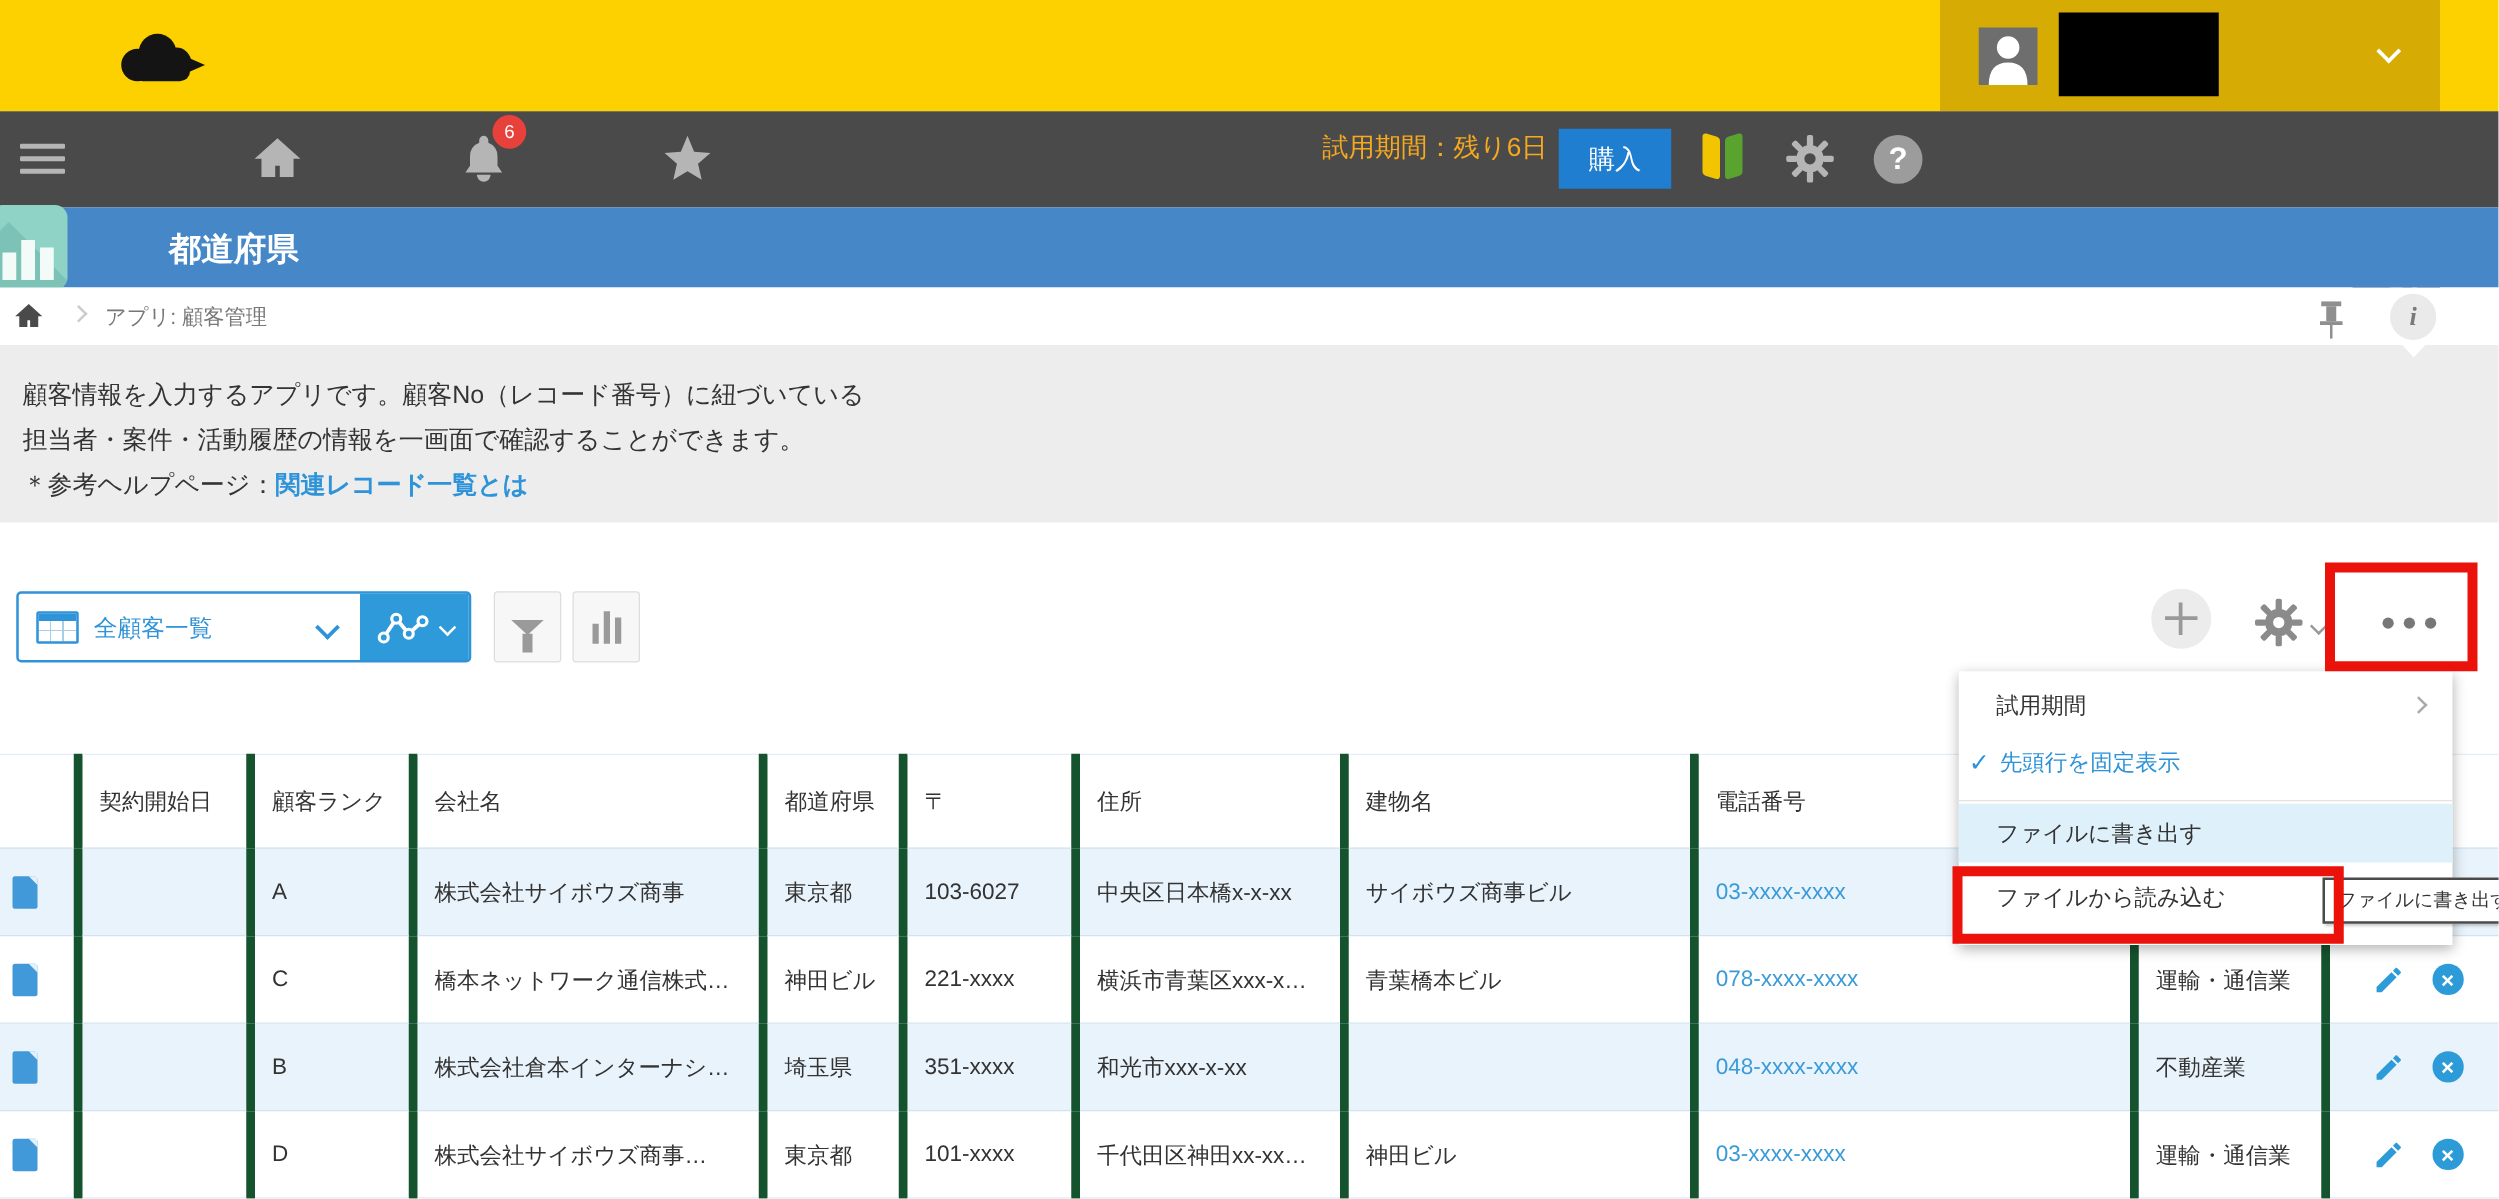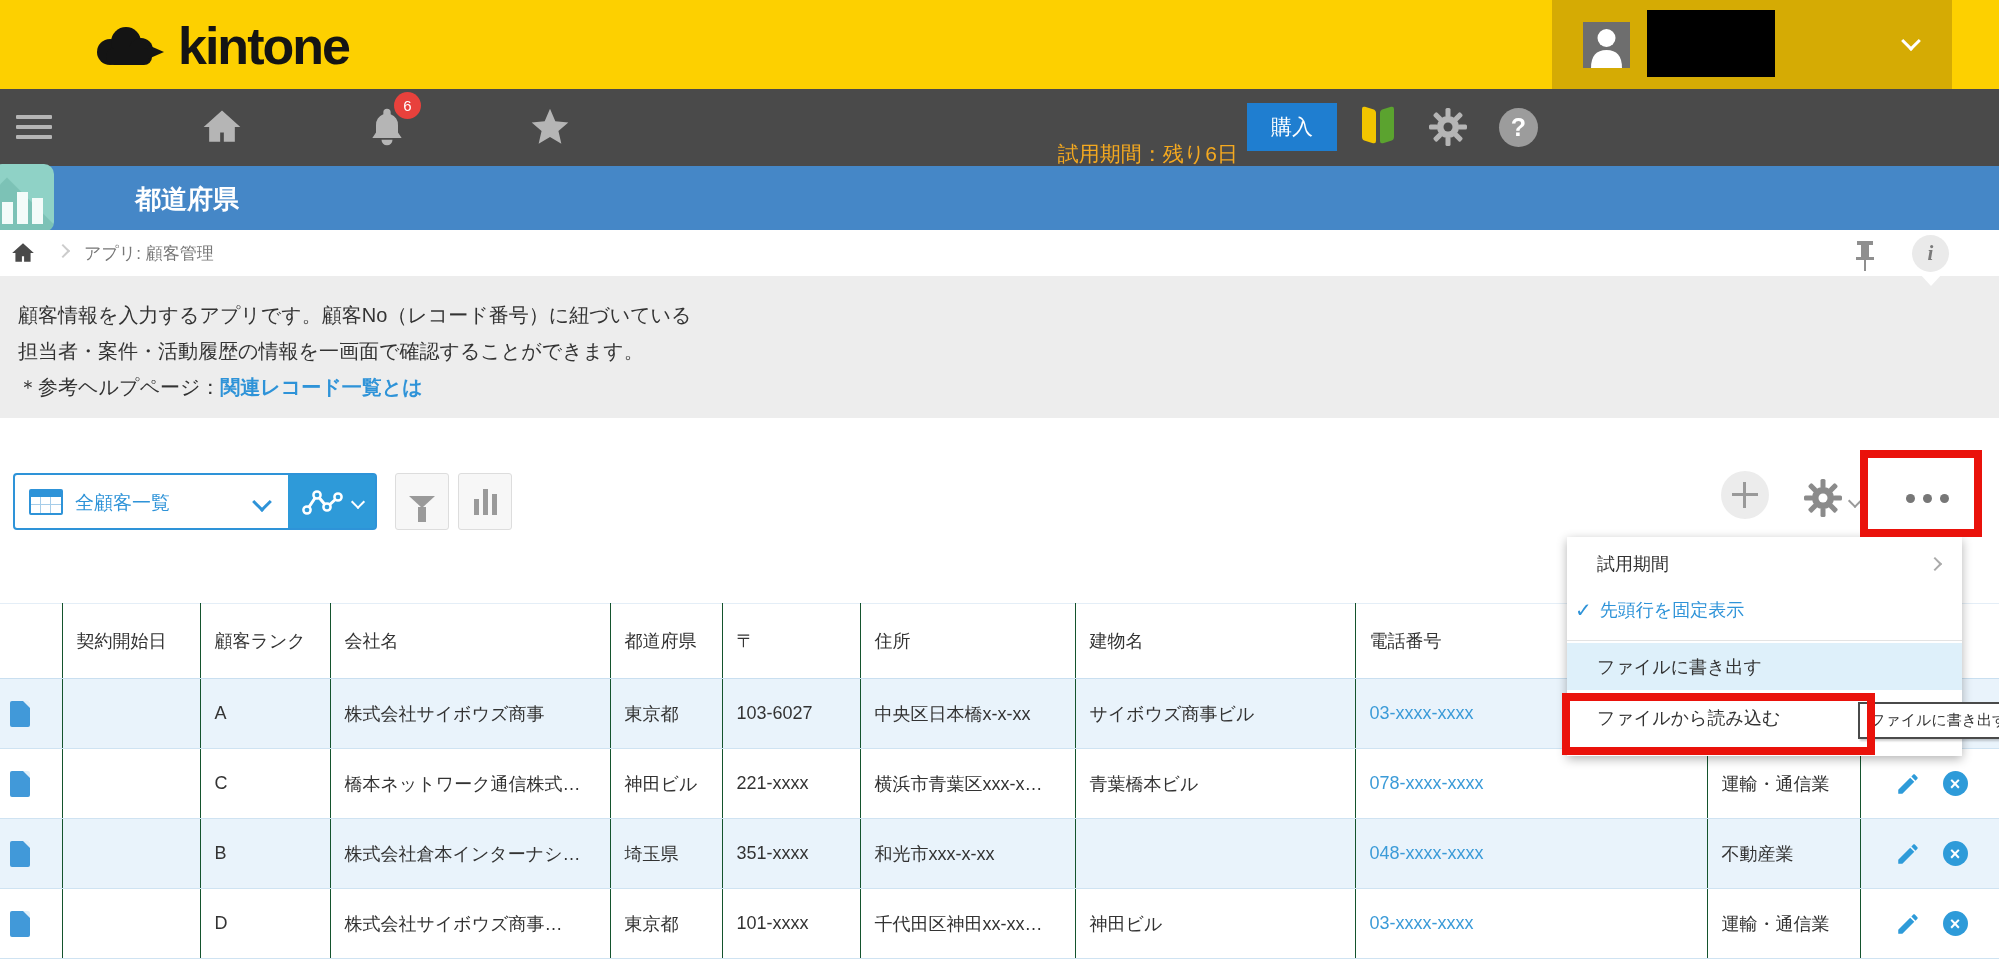--- a/index.html
+++ b/index.html
@@ -21,21 +21,21 @@
   .user-chev{left:352px;top:34px;color:#fff;position:absolute;}
 
   
   .navbar{left:0;top:89px;width:1999px;height:77px;background:#4a4a4a;}
   .nav-ico{position:absolute;top:16px;width:44px;height:44px;color:#b5b5b5;}
   .burger{left:16px;top:26px;width:36px;position:absolute;}
   .burger div{height:4px;background:#b5b5b5;margin-bottom:6px;border-radius:1px;}
   .badge{left:394px;top:3px;width:27px;height:27px;border-radius:50%;background:#e8413c;color:#fff;
          font-size:15px;display:flex;align-items:center;justify-content:center;position:absolute;z-index:2;}
   .trial{left:948px;top:0;width:290px;height:57px;display:flex;align-items:center;justify-content:flex-end;
-         color:#f5a91f;font-size:21px;position:absolute;margin-top:36px;}
+         color:#f5a91f;font-size:21px;position:absolute;}
   .buy{left:1247px;top:14px;width:90px;height:48px;background:#1f7ed0;color:#fff;font-size:21px;
        border:none;position:absolute;cursor:pointer;font-family:inherit;}
   .beginner{left:1360px;top:16px;width:36px;height:44px;position:absolute;}
   .beginner .l{position:absolute;left:2px;top:3px;width:14px;height:34px;background:#f2c500;transform:skewY(16deg);border-radius:3px;}
   .beginner .r{position:absolute;right:2px;top:3px;width:14px;height:34px;background:#5ba32f;transform:skewY(-16deg);border-radius:3px;}
   .q-ico{left:1499px;top:19px;width:39px;height:39px;border-radius:50%;background:#9c9c9c;color:#fff;
          font-size:25px;font-weight:bold;display:flex;align-items:center;justify-content:center;position:absolute;}
   .searchbox{left:1552px;top:89px;width:330px;height:77px;background:#fff;position:absolute;}
   .searchbox input{width:100%;height:100%;border:none;outline:none;font-size:20px;color:#666;
                    padding:0 16px;box-sizing:border-box;font-family:inherit;background:transparent;}
@@ -95,21 +95,21 @@
   .plusbtn::before{content:"";position:absolute;left:11px;top:22px;width:26px;height:3px;background:#999;}
   .plusbtn::after{content:"";position:absolute;left:22px;top:11px;width:3px;height:26px;background:#999;}
   .gearbtn{left:1803px;top:478px;}
   .gear-chev{left:1850px;top:496px;color:#9a9a9a;position:absolute;}
   .dots{left:1906px;top:494px;display:flex;gap:8px;position:absolute;}
   .dots span{width:9px;height:9px;border-radius:50%;background:#777;}
 
   
   table.grid{position:absolute;left:0;top:603px;width:1999px;border-collapse:collapse;table-layout:fixed;}
   .grid th,.grid td{box-sizing:border-box;padding:0 0 0 14px;font-size:18px;color:#333;text-align:left;
-        border-right:1px solid #14532d;white-space:nowrap;overflow:hidden;font-weight:normal;}
+        border-right:7px solid #14532d;white-space:nowrap;overflow:hidden;font-weight:normal;}
   .grid th{height:75px;border-top:1px solid #e4eef7;border-bottom:1px solid #c9dff0;background:#fff;}
   .grid td{height:70px;border-bottom:1px solid #cfe3f2;}
   .grid td:last-child,.grid th:last-child{border-right:none;}
   tr.shaded td{background:#e9f3fb;}
   .doc-ico{width:20px;height:26px;background:#4199d9;border-radius:2px;margin-left:-4px;position:relative;}
   .doc-ico::after{content:"";position:absolute;right:0;top:0;border-top:7px solid #fff;
                   border-left:7px solid transparent;opacity:.85;}
   td.phone{color:#3b9bd8;}
   .rowactions{display:flex;align-items:center;gap:22px;padding-left:20px;}
   .xcirc{width:25px;height:25px;border-radius:50%;background:#2e9bd9;color:#fff;font-size:18px;
@@ -146,21 +146,20 @@
     <div class="abs logo">
       <svg width="84" height="50" viewBox="0 0 84 50">
         <g fill="#141414">
           <circle cx="22" cy="31" r="13"></circle>
             <circle cx="38" cy="21" r="15"></circle>
             <circle cx="53" cy="29" r="12"></circle>
           <rect x="18" y="27" width="46" height="17" rx="8"></rect>
             <path d="M60 24 L76 31 L60 38 Z"></path>
         </g>
       </svg>
-      <span class="logo-text">kintone</span>
     </div>
     <div class="abs userzone">
       <div class="avatar">
         <svg width="47" height="46" viewBox="0 0 47 46">
           <circle cx="23.5" cy="16" r="9" fill="#fff"></circle>
           <path d="M8 46 Q8 28 23.5 28 Q39 28 39 46 Z" fill="#fff"></path>
         </svg>
       </div>
       <div class="redacted"></div>
       <span class="chev user-chev"></span>

